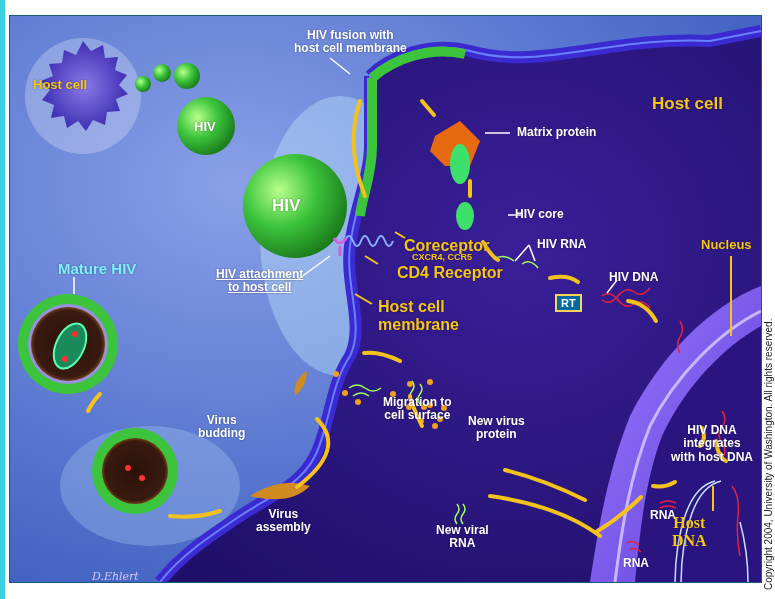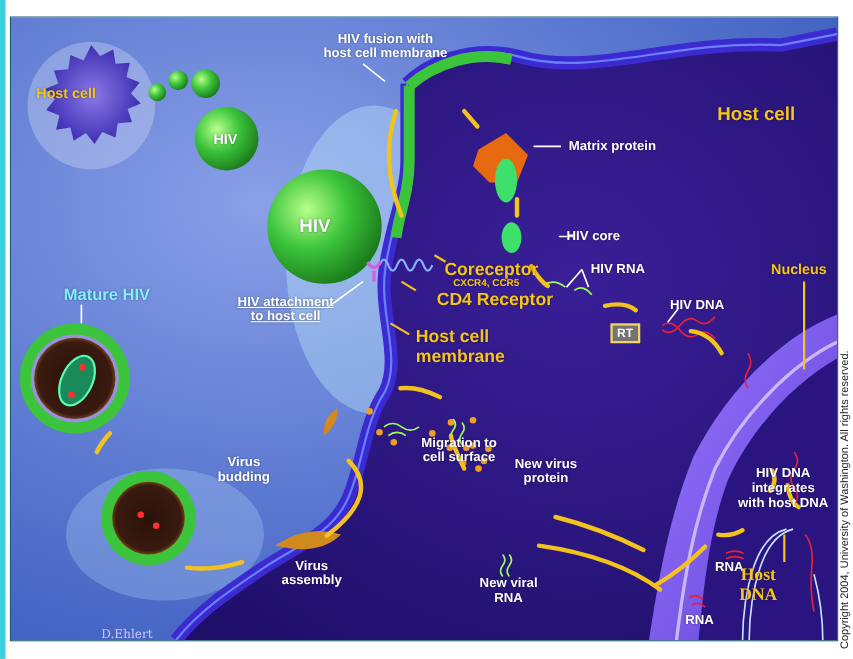--- a/index.html
+++ b/index.html
@@ -7,23 +7,23 @@
   .frame-edge { position: absolute; left: 0; top: 0; width: 5px; height: 599px; background: #3ad0e0; }
   .canvas { position: absolute; left: 9px; top: 15px; width: 751px; height: 566px; overflow: hidden; border: 1px solid #1a5a7a; }
   .canvas svg { position: absolute; left: 0; top: 0; }
   .lbl { position: absolute; font-weight: bold; white-space: nowrap; line-height: 1.12; text-shadow: 0 0 2px rgba(0,0,0,0.45); }
   .w { color: #ffffff; font-size: 12px; }
   .y { color: #f5c518; font-size: 16px; }
   .c { color: #7ff0ff; font-size: 15px; }
   .big { font-size: 17px; }
   .small { font-size: 9px; }
   .center { text-align: center; }
-  .rt-badge { position: absolute; background: #737373; border: 2px solid #f7d45a; color: #ffffff; font-weight: bold; font-size: 11px; padding: 1px 4px; }
+  .rt-badge { position: absolute; background: #0369a1; border: 2px solid #f7d45a; color: #ffffff; font-weight: bold; font-size: 11px; padding: 1px 4px; }
   .copyright { position: absolute; left: 763px; top: 590px; transform-origin: 0 0; transform: rotate(-90deg); font-size: 10px; color: #222; white-space: nowrap; font-family: "Liberation Sans", sans-serif; }
-  .signature { position: absolute; font-family: "DejaVu Serif", serif; font-size: 11px; color: #cfc8ff; }
+  .signature { position: absolute; font-family: "DejaVu Serif", serif; font-style: italic; font-size: 11px; color: #cfc8ff; }
 </style>
 </head>
 <body>
 
 <div class="frame-edge"></div>
 
 <div class="canvas">
   <svg width="751" height="566" viewBox="0 0 751 566">
     <defs>
       <radialGradient id="bgGrad" cx="30%" cy="30%" r="80%">

